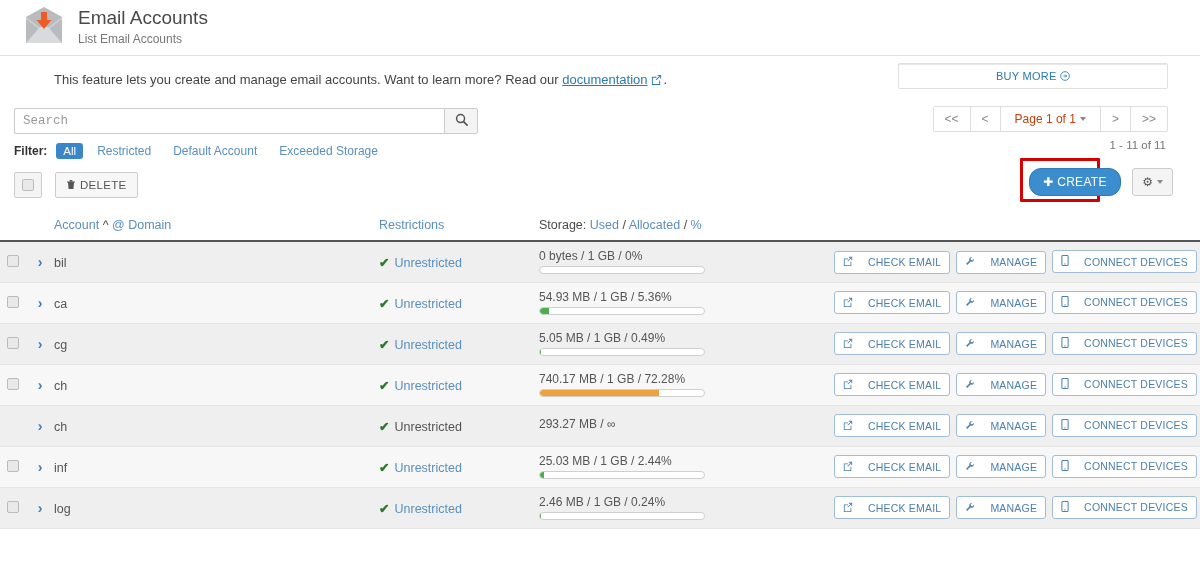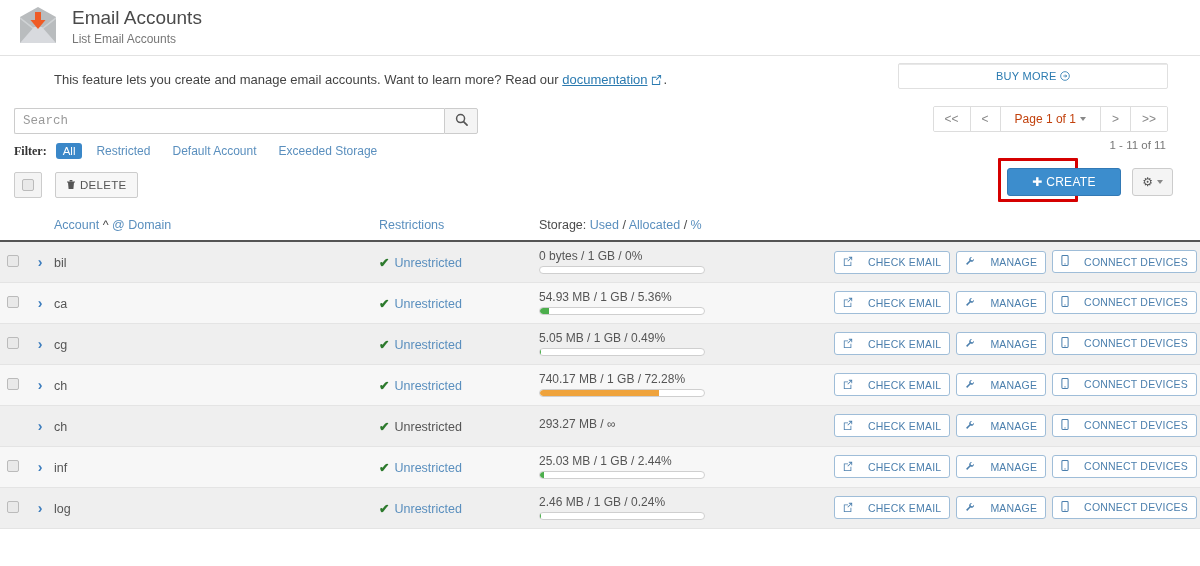--- a/index.html
+++ b/index.html
@@ -9,21 +9,21 @@
     overflow: hidden;
     background: #fff;
     font-family: "Liberation Sans", sans-serif;
     color: #444;
     -webkit-font-smoothing: antialiased;
   }
 
   
   .page-header {
     display: flex; align-items: center;
-    padding: 8px 0 10px 16px;
+    padding: 8px 0 10px 22px;
     border-bottom: 1px solid #e2e2e2;
     height: 56px;
   }
   .app-icon { width: 44px; height: 44px; flex: 0 0 44px; margin-right: 12px; }
   .header-text { display: flex; flex-direction: column; justify-content: center; }
   .header-title { font-size: 19px; color: #4a4a4a; line-height: 1.15; font-weight: 400; }
   .header-sub { font-size: 12px; color: #777; margin-top: 3px; }
 
   
   .intro-wrap { position: relative; padding: 16px 14px 0 14px; }
@@ -57,21 +57,21 @@
     background: #fff; outline: none;
   }
   .search-input::placeholder { color: #999; }
   .search-btn {
     width: 34px; height: 26px; border: 1px solid #ccc; background: #f4f4f4;
     border-radius: 0 2px 2px 0; cursor: pointer; padding: 0;
     display: flex; align-items: center; justify-content: center;
   }
 
   .filter-row { display: flex; align-items: center; margin-top: 9px; font-size: 12px; }
-  .filter-label { font-weight: bold; color: #333; margin-right: 9px; font-family: Liberation Serif, serif; }
+  .filter-label { font-weight: bold; color: #333; margin-right: 9px; }
   .filter-pill {
     background: #3a87c8; color: #fff; border-radius: 3px;
     padding: 2px 7px; font-size: 11.5px; margin-right: 14px;
   }
   .filter-link { color: #5a8fbe; margin-right: 22px; cursor: pointer; }
 
   
   .pager-wrap { position: absolute; right: 32px; top: -2px; text-align: right; }
   .pager { display: inline-flex; border: 1px solid #ddd; border-radius: 2px; overflow: hidden; }
   .pager > div {
@@ -95,21 +95,21 @@
     height: 26px; border: 1px solid #ccc; background: #f7f7f7; border-radius: 2px;
     font-size: 11.5px; color: #555; padding: 0 10px; margin-left: 9px;
     cursor: pointer; vertical-align: top;
     font-family: "Liberation Sans", sans-serif; letter-spacing: .3px;
   }
   .create-wrap { position: absolute; right: 27px; top: -8px; }
   .create-highlight { position: absolute; left: -9px; top: -6px; width: 80px; height: 44px;
                       border: 3px solid #d50000; border-radius: 1px; pointer-events: none; }
   .btn-create {
     background: #3c8dcd; border: 1px solid #3279b5; color: #fff;
-    height: 28px; padding: 0 24px; border-radius: 3px; font-size: 12px;
+    height: 28px; padding: 0 13px; border-radius: 12px; font-size: 12px;
     cursor: pointer; letter-spacing: .3px; position: relative; top: 4px;
     font-family: "Liberation Sans", sans-serif;
   }
   .btn-gear {
     background: #f4f4f4; border: 1px solid #ccc; height: 28px; padding: 0 9px;
     border-radius: 3px; cursor: pointer; margin-left: 7px; position: relative; top: 4px;
     color: #555; font-size: 12px;
   }
 
   

